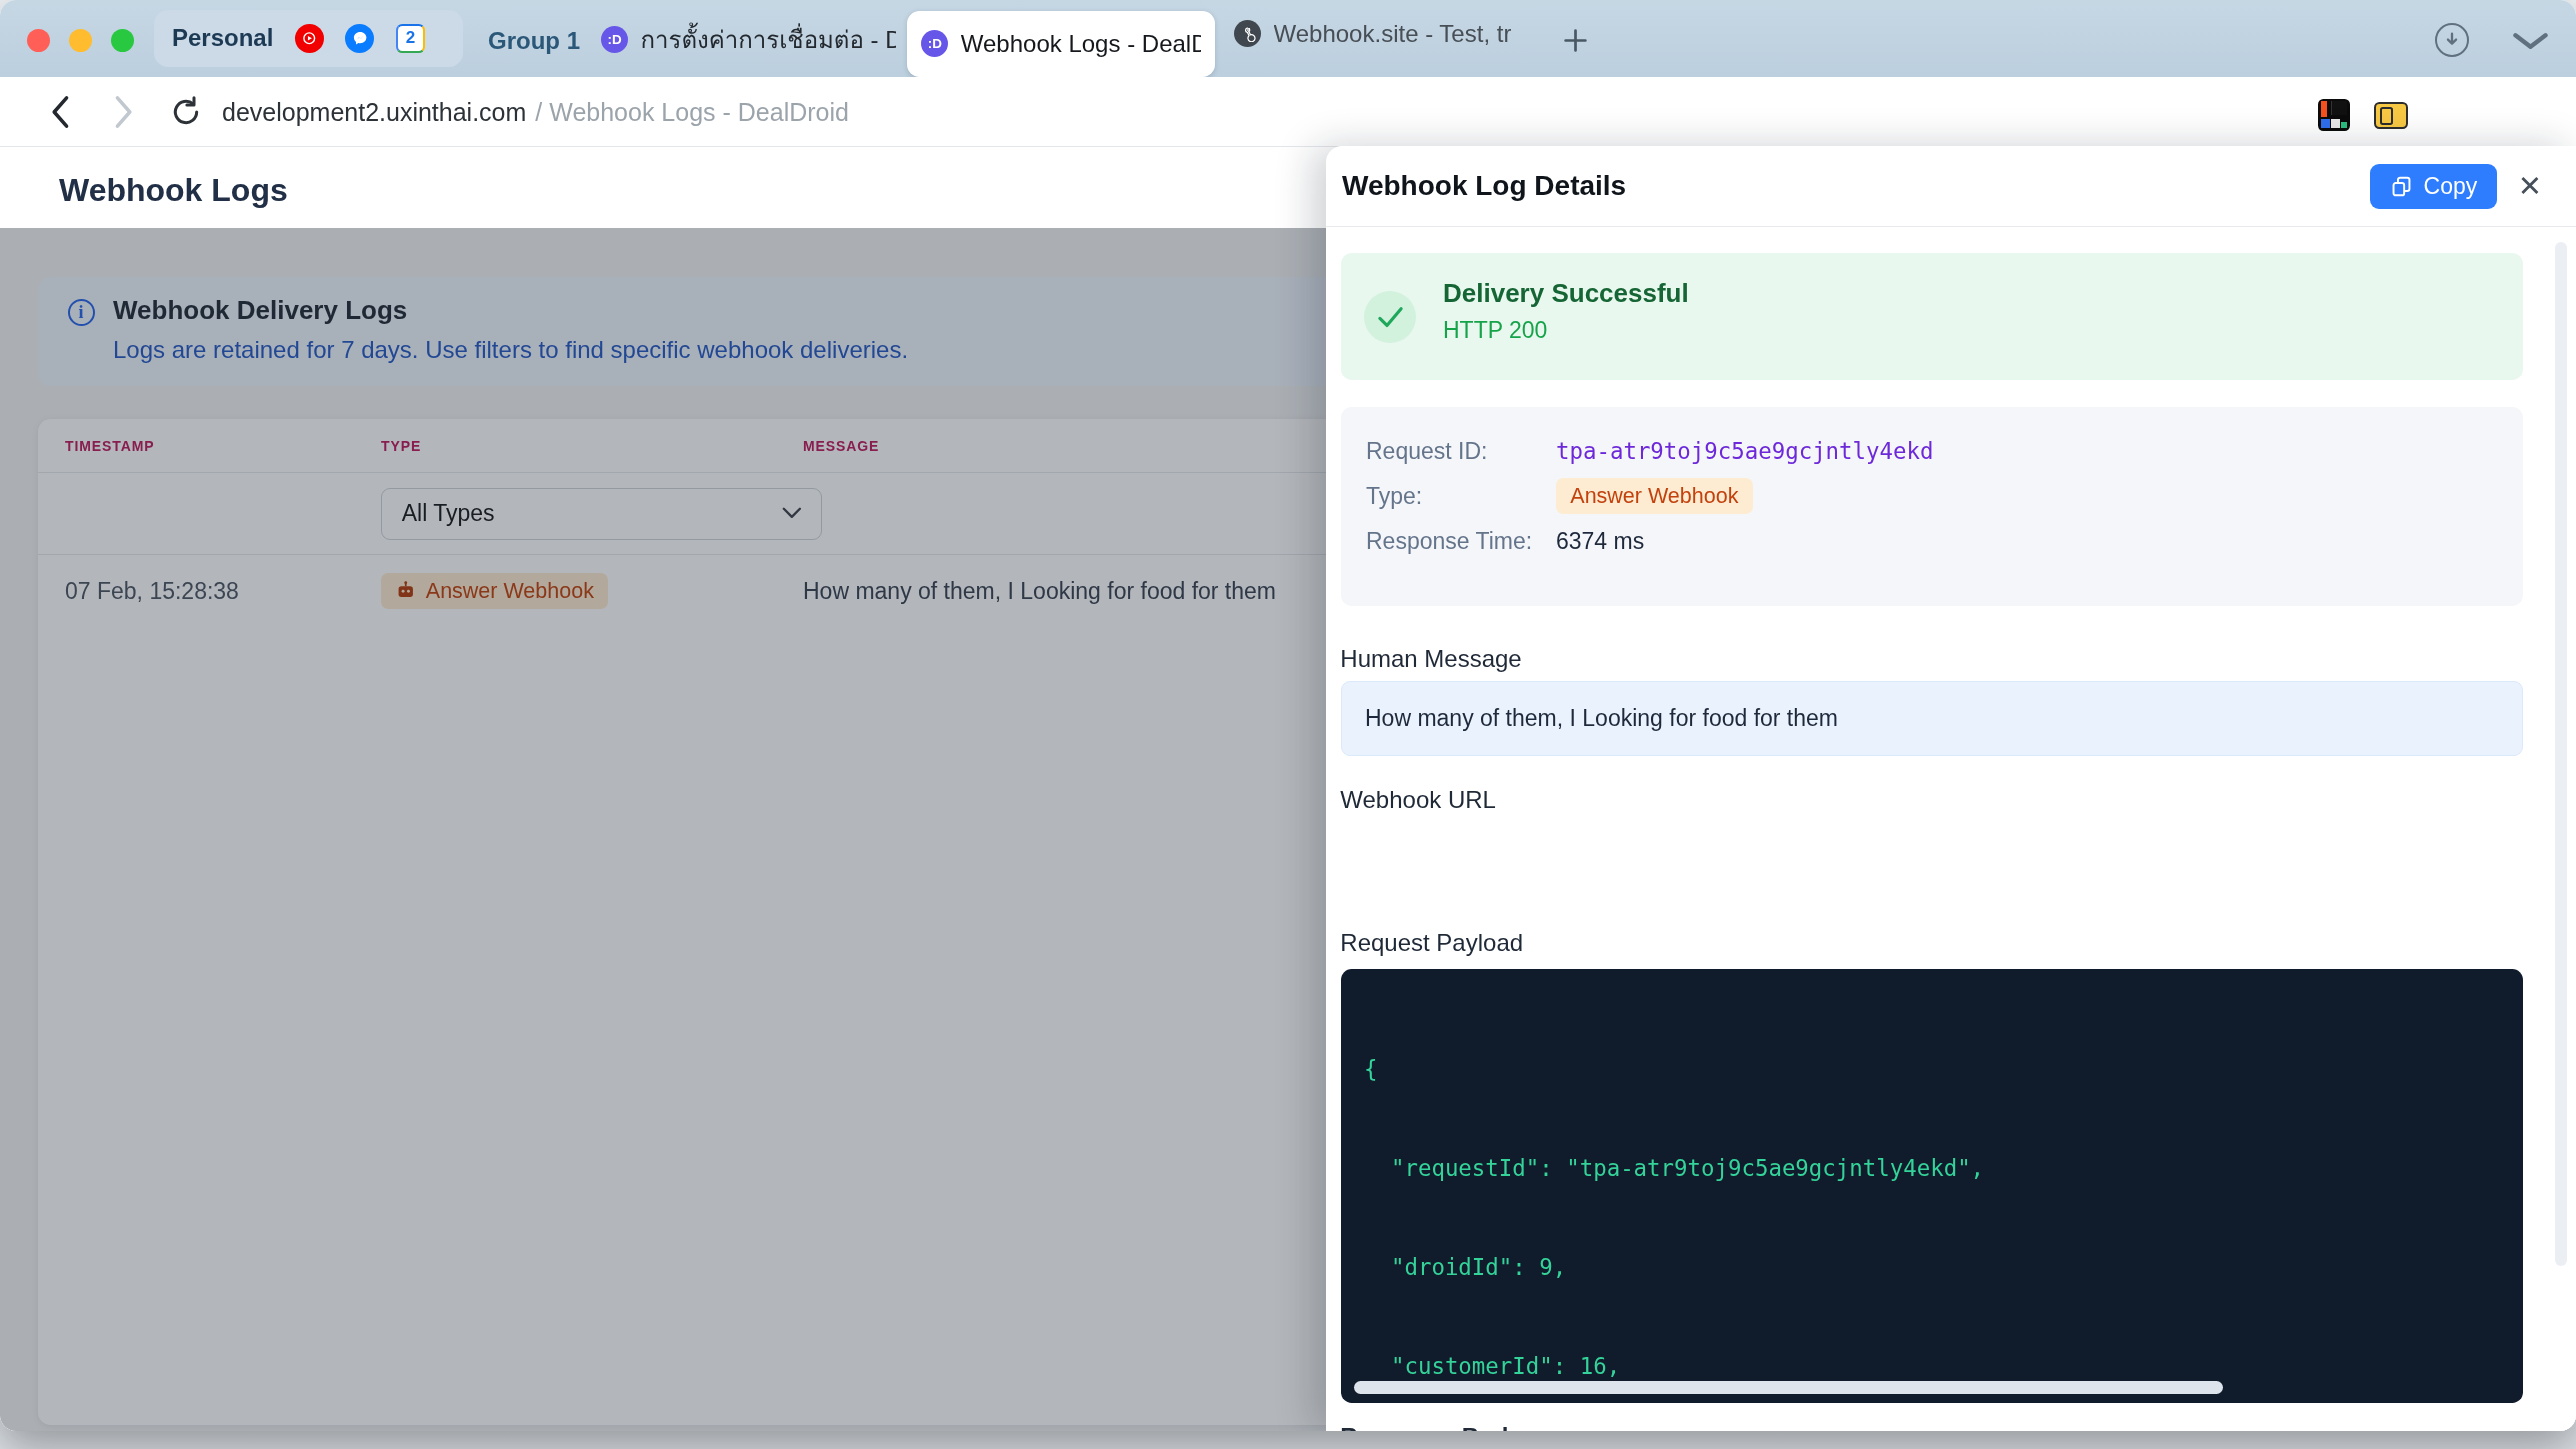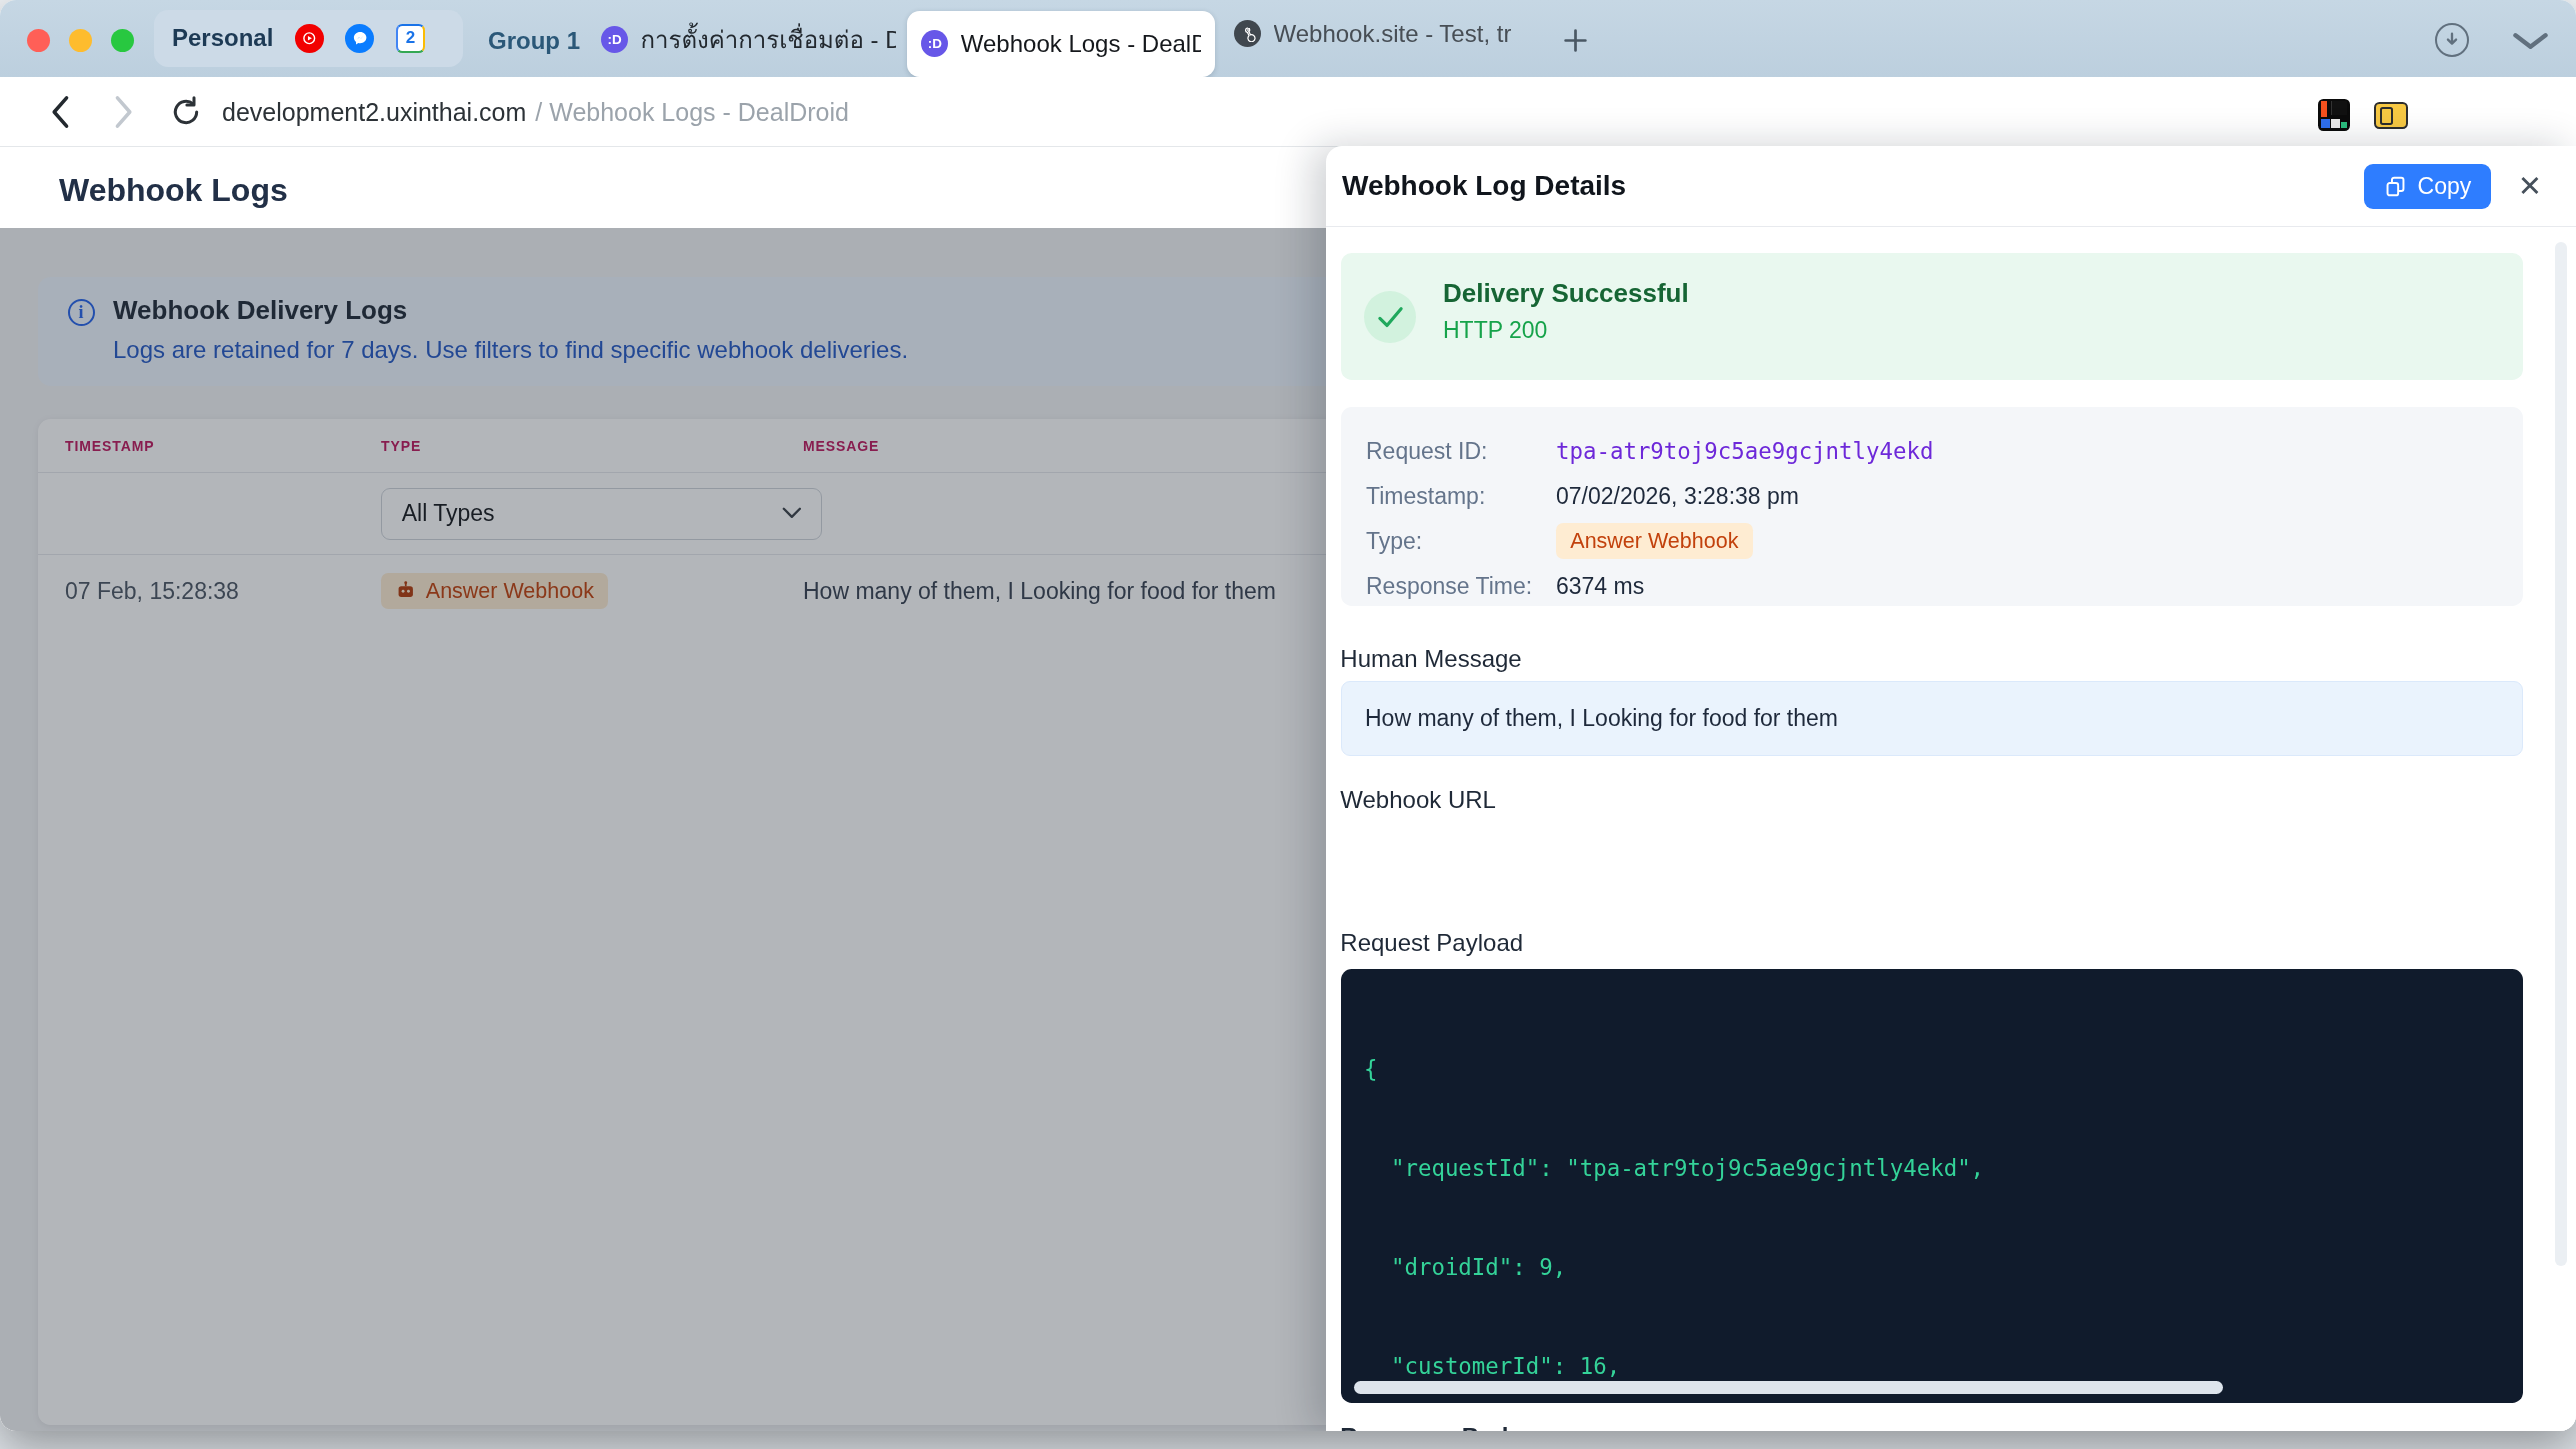--- a/index.html
+++ b/index.html
@@ -78,21 +78,21 @@
   .cell-ts { font-size:23px; color:#4b5563; }
   .cell-msg { font-size:23px; color:#374151; }
   .badge { display:inline-flex; align-items:center; gap:9px; background:#feecd2; color:#c2410c; border-radius:7.2px;
            height:36px; padding:0 14.3px; font-size:21.5px; font-weight:500; width:max-content; }
   .dim { position:absolute; left:0; top:81px; width:1342px; bottom:0; background:rgba(33,41,54,.34); }
 
   
   .panel { position:absolute; left:1326px; top:146px; right:0; bottom:0; background:#fff; border-radius:16px 0 0 0;
            box-shadow:-12.5px 0 39px rgba(15,23,42,.20); z-index:5; }
   .panel-header { position:absolute; left:0; top:0; right:0; height:81px; border-bottom:0.9px solid #e8eaee;
-                  display:flex; align-items:center; padding:0 30px 0 16px; gap:23px; }
+                  display:flex; align-items:center; padding:0 30px 0 16px; gap:17px; }
   .panel-title { flex:1; font-size:28px; font-weight:600; color:#10151c; }
   .copy-btn { display:flex; align-items:center; gap:10.7px; background:#2e7dff; color:#fff; font-size:23px;
               border-radius:9px; height:45px; padding:0 19.7px; border:none; }
   .close-x { font-size:29px; color:#46505b; width:32px; text-align:center; }
   .status-card { position:absolute; left:15px; top:107px; width:1182px; height:127px; background:#e9f8ef; border-radius:10.7px; }
   .check-circle { position:absolute; left:23px; top:38px; width:52px; height:52px; border-radius:50%; background:#d2f2de;
                   display:flex; align-items:center; justify-content:center; }
   .status-title { position:absolute; left:102px; top:25px; font-size:26px; font-weight:600; color:#166534; }
   .status-code { position:absolute; left:102px; top:64px; font-size:23px; color:#16a34a; }
   .details-card { position:absolute; left:15px; top:261px; width:1182px; height:199px; background:#f4f6f9; border-radius:10.7px; padding:21.5px 0 0 25px; }
@@ -290,24 +290,20 @@
       <div class="status-title">Delivery Successful</div>
       <div class="status-code">HTTP 200</div>
     </div>
 
     <div class="details-card">
       <div class="drow">
         <div class="dlabel">Request ID:</div>
         <div class="dvalue mono">tpa-atr9toj9c5ae9gcjntly4ekd</div>
       </div>
       <div class="drow">
-        <div class="dlabel">Timestamp:</div>
-        <div class="dvalue">07/02/2026, 3:28:38 pm</div>
-      </div>
-      <div class="drow">
         <div class="dlabel">Type:</div>
         <span class="badge">
           <span>Answer Webhook</span>
         </span>
       </div>
       <div class="drow">
         <div class="dlabel">Response Time:</div>
         <div class="dvalue">6374 ms</div>
       </div>
     </div>

